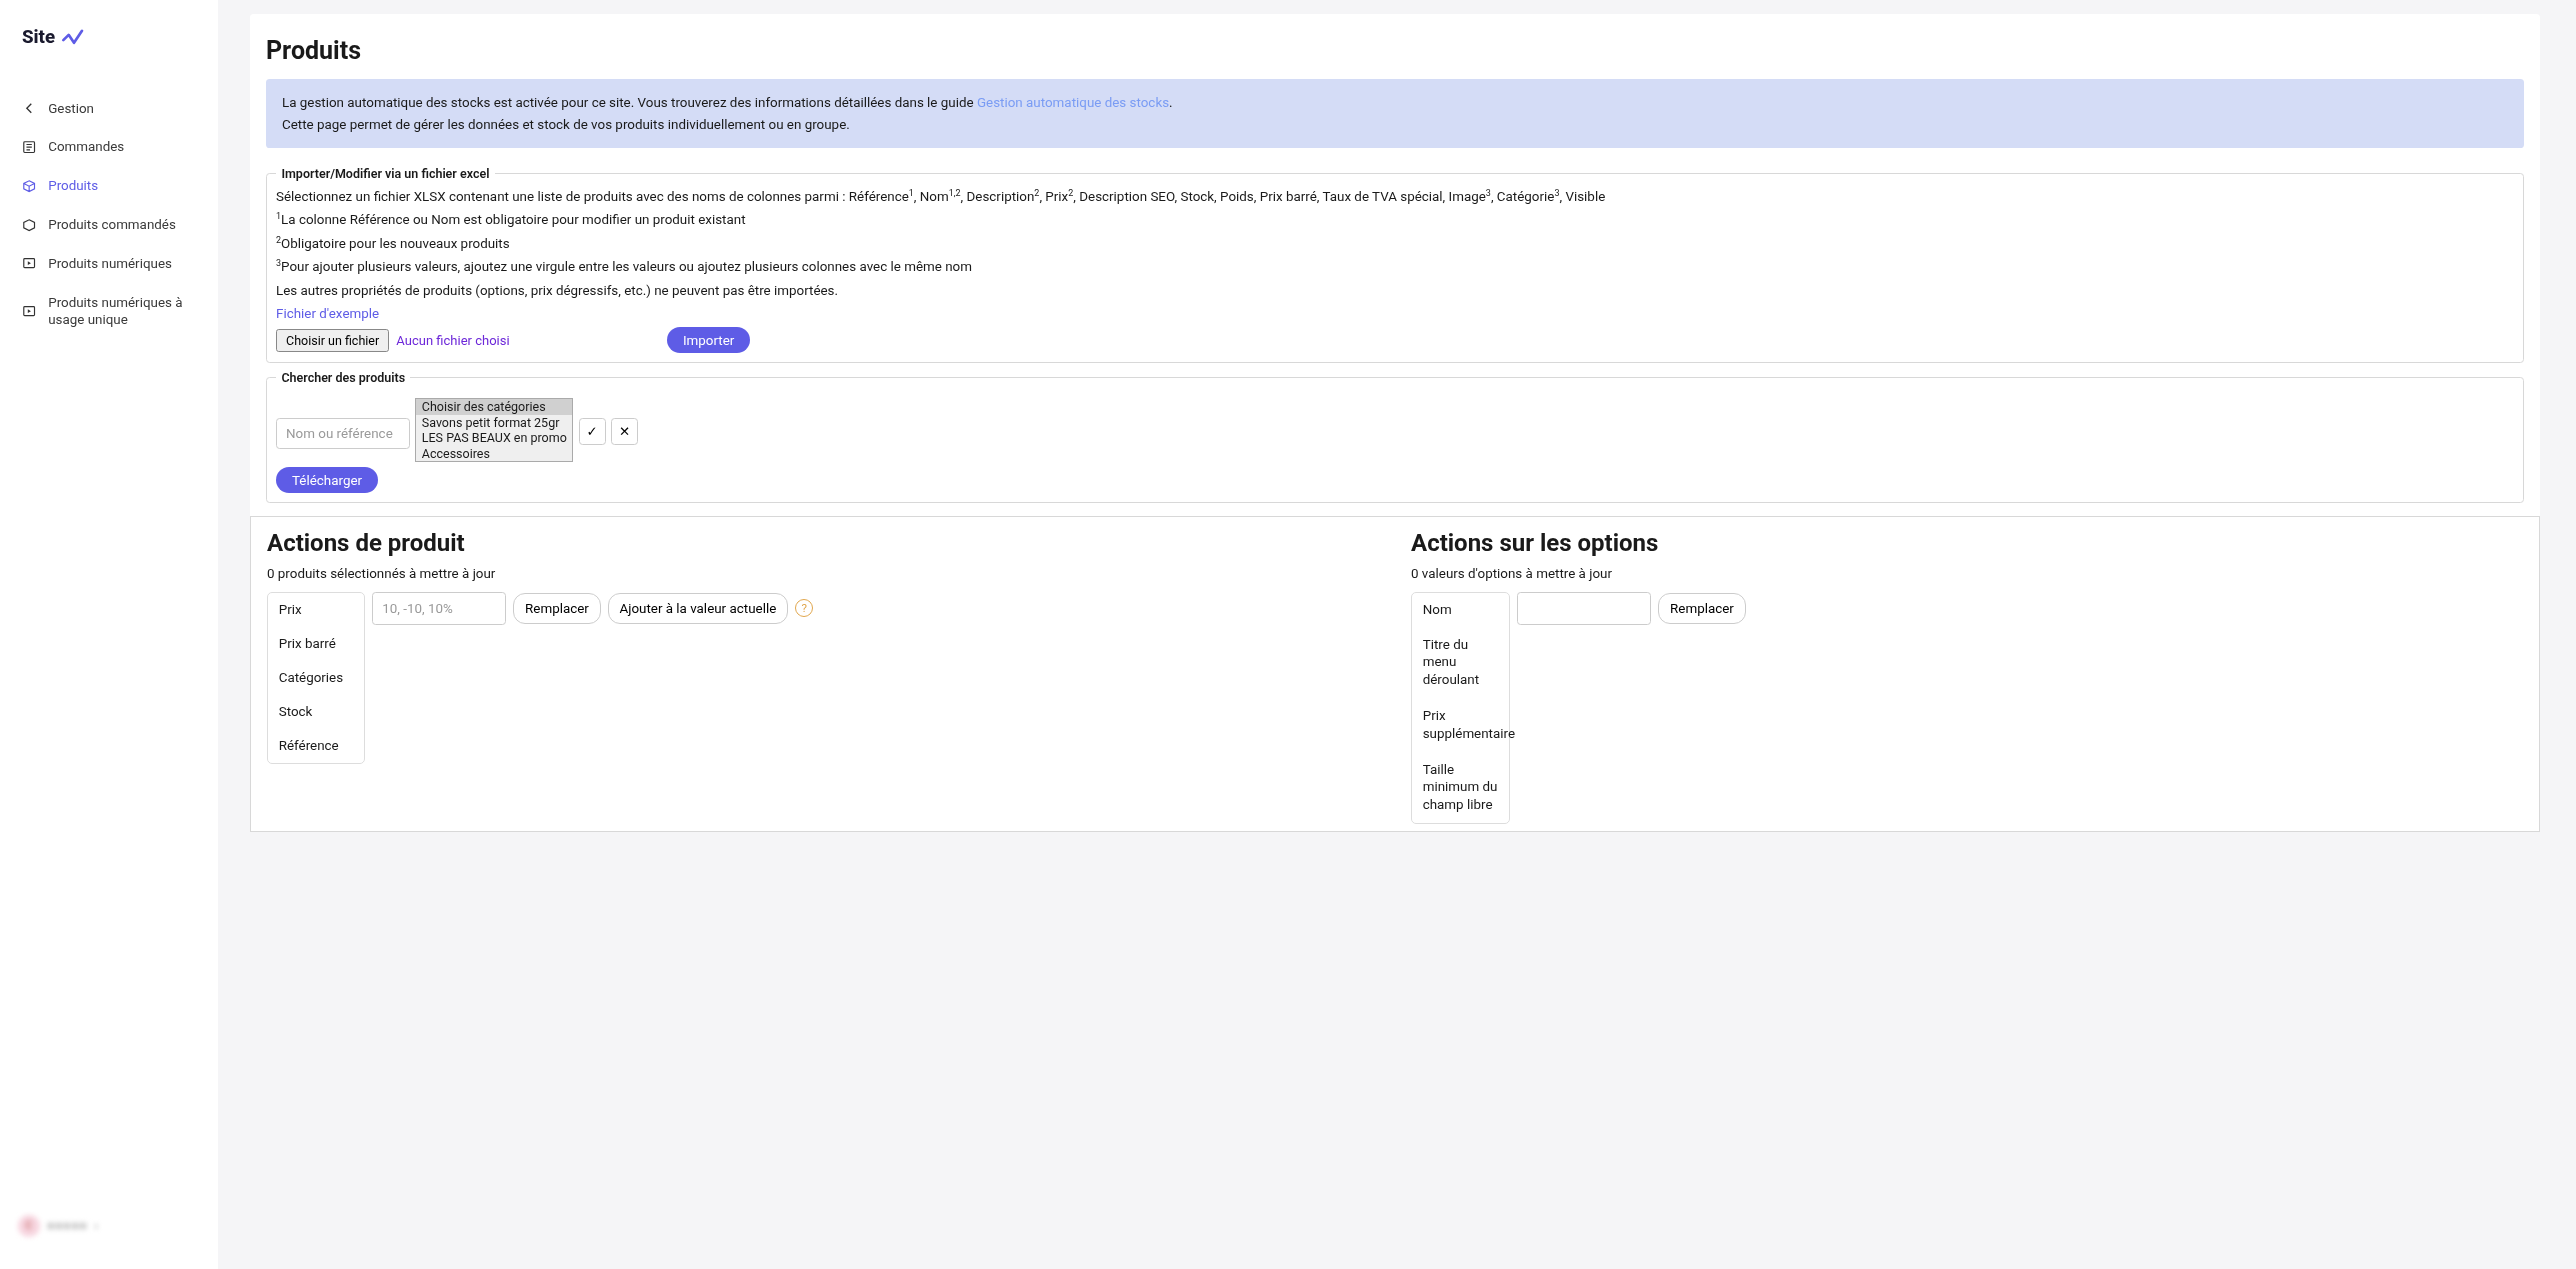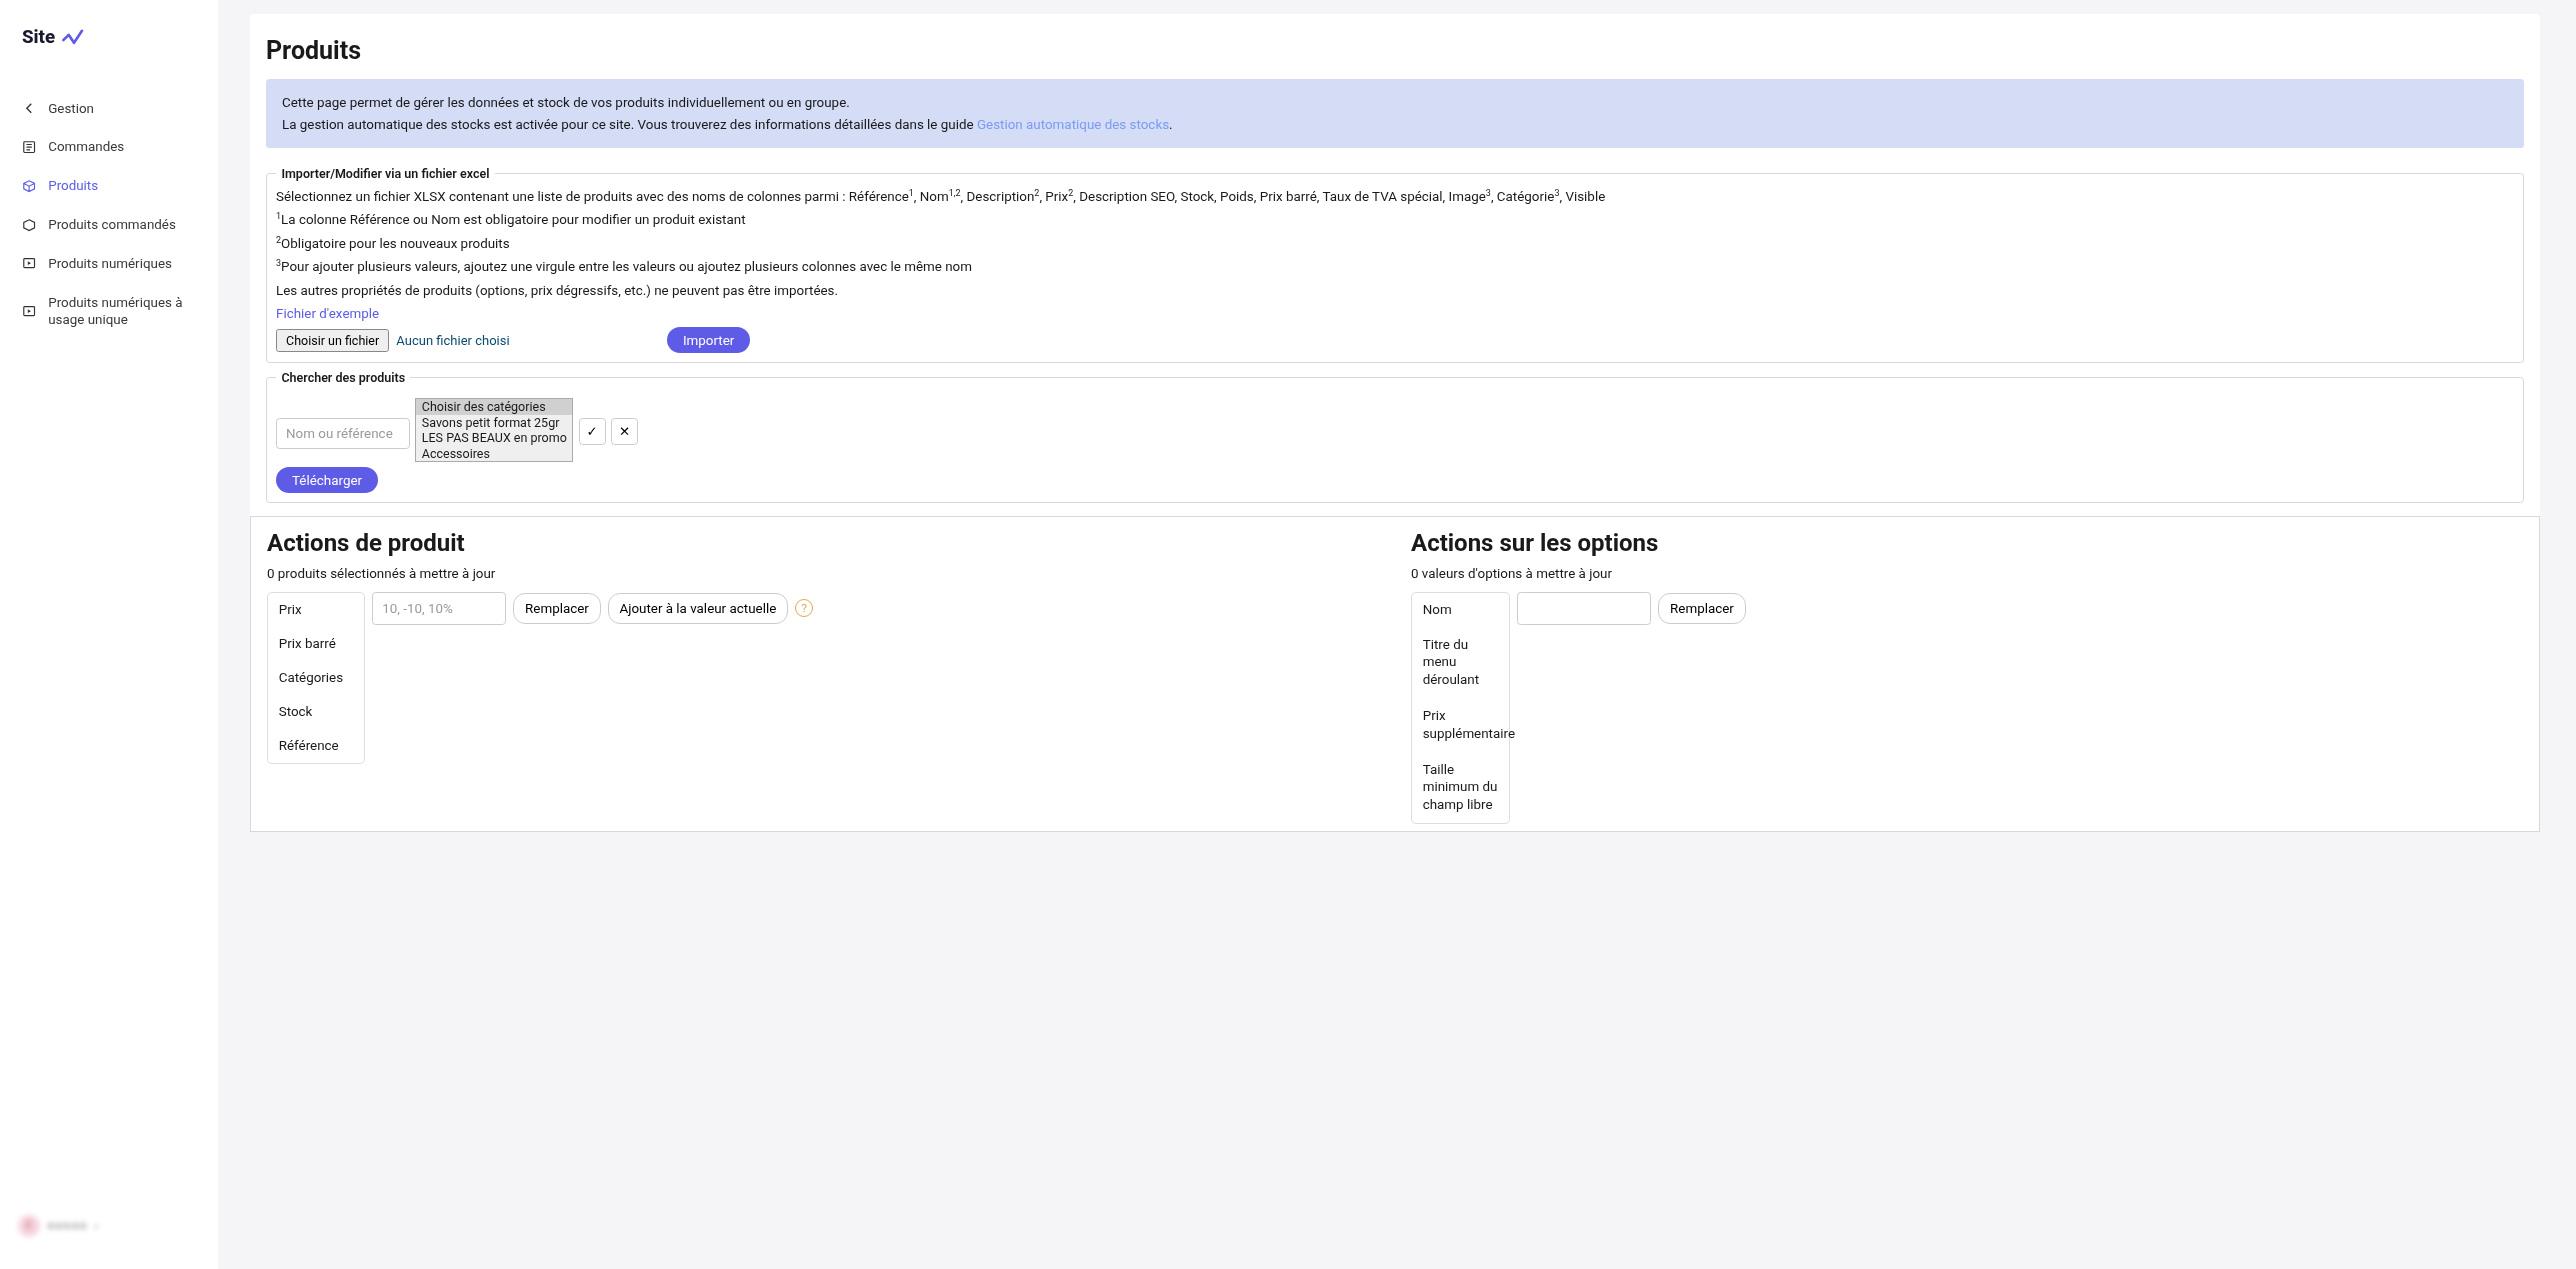--- a/index.html
+++ b/index.html
@@ -23,21 +23,21 @@
 .inner{padding:0 16px;}
 .info{background:#d4dcf6;border-radius:3.6px;padding:12.5px 16px;margin-bottom:18px;line-height:1.65;color:#1a1a1a;}
 .info a{color:#7a9cf4;text-decoration:none;}
 fieldset{border:0.9px solid #d8d8d8;border-radius:3.6px;margin:0 0 7.2px;padding:3.6px 9px 9px;}
 legend{padding:0 5.4px;font-weight:600;font-size:12.5px;}
 .field-content{line-height:1.75;font-size:13.4px;}
 sup{font-size:9px;}
 .link{color:#5e5ce6;text-decoration:none;}
 .file-row{display:flex;align-items:center;gap:7.2px;margin-top:1.8px;}
 .file-btn{background:#efefef;border:0.9px solid #888;border-radius:2.7px;padding:2.7px 9px;font-size:12.5px;cursor:pointer;}
-.file-label{font-size:13px;color:#0c4a6e;text-align:center;}
+.file-label{font-size:13px;color:#6d28d9;text-align:center;}
 .btn-primary{background:#5e5ce6;color:#fff;border:none;border-radius:14.3px;padding:5.4px 16px;font-size:13.4px;cursor:pointer;}
 .search-row{display:flex;align-items:flex-start;gap:5.4px;padding-top:9px;}
 .textish{border:0.9px solid #ccc;border-radius:3.6px;padding:7.2px 9px;font-size:13.4px;background:#fff;width:134px;}
 .textish::placeholder{color:#9a9a9a;}
 .catbox{border:0.9px solid #aaa;background:#efefef;width:auto;min-width:141px;max-height:64px;overflow-y:auto;font-size:12.5px;}
 .catbox .opt{padding:0 5.4px;line-height:1.25;white-space:nowrap;cursor:default;}
 .catbox .opt.sel{background:#d0d0d0;}
 .iconbtn{border:0.9px solid #ccc;border-radius:3.6px;width:27px;height:27px;background:#fff;display:flex;align-items:center;justify-content:center;cursor:pointer;margin-top:19.7px;}
 .dl-row{padding:5.4px 0 0;}
 .panels{display:flex;border:0.9px solid #d8d8d8;border-top:0.9px solid #d8d8d8;margin-top:12.5px;}
@@ -127,24 +127,24 @@
       <span class="chev">›</span>
     </div>
   </aside>
 
   <main class="main">
     <div class="card">
       <div class="inner">
       <h1 class="page-title">Produits</h1>
 
       <div class="info">
-        <div>Cette page permet de gérer les données et stock de vos produits individuellement ou en groupe.</div>
         <div>
           <span>La gestion automatique des stocks est activée pour ce site. Vous trouverez des informations détaillées dans le guide </span><a href="#" class="" style="color:#7a9cf4;">Gestion automatique des stocks</a><span>.</span>
         </div>
+        <div>Cette page permet de gérer les données et stock de vos produits individuellement ou en groupe.</div>
       </div>
 
       <fieldset>
         <legend>Importer/Modifier via un fichier excel</legend>
         <div class="field-content">
           <span>Sélectionnez un fichier XLSX contenant une liste de produits avec des noms de colonnes parmi : Référence</span><sup>1</sup><span>, Nom</span><sup>1,2</sup><span>, Description</span><sup>2</sup><span>, Prix</span><sup>2</sup><span>, Description SEO, Stock, Poids, Prix barré, Taux de TVA spécial, Image</span><sup>3</sup><span>, Catégorie</span><sup>3</sup><span>, Visible</span><br>
           <sup>1</sup><span>La colonne Référence ou Nom est obligatoire pour modifier un produit existant</span><br>
           <sup>2</sup><span>Obligatoire pour les nouveaux produits</span><br>
           <sup>3</sup><span>Pour ajouter plusieurs valeurs, ajoutez une virgule entre les valeurs ou ajoutez plusieurs colonnes avec le même nom</span><br>
           <span>Les autres propriétés de produits (options, prix dégressifs, etc.) ne peuvent pas être importées.</span><br>

